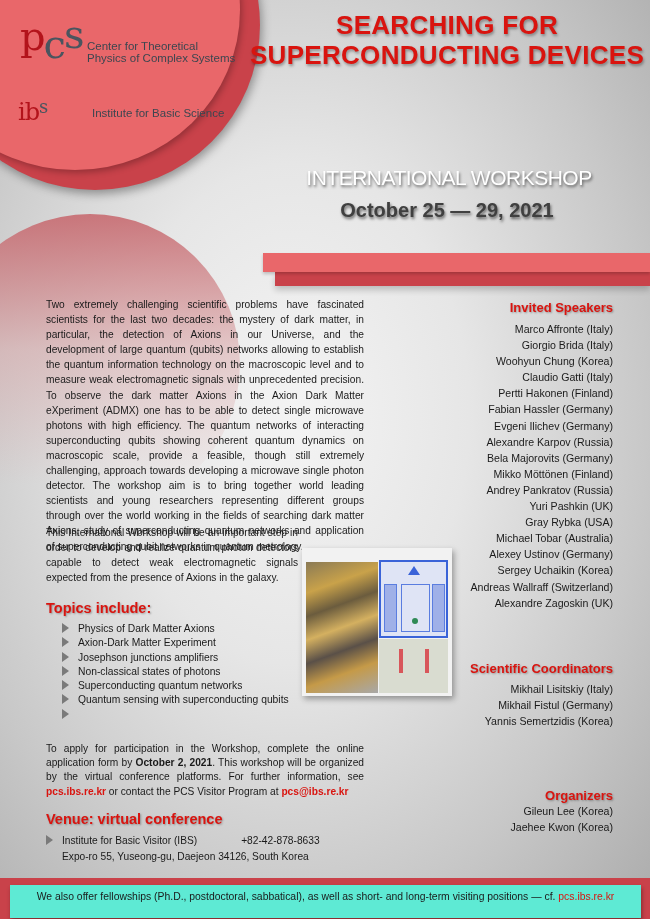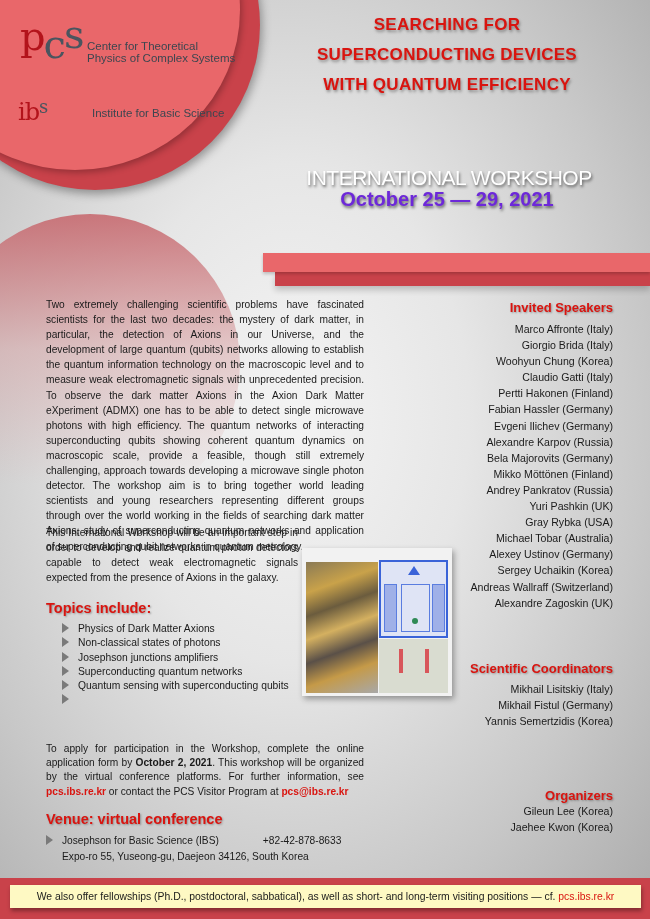--- a/index.html
+++ b/index.html
@@ -30,29 +30,29 @@
   .pcs-mark .c { color:#4a555f; position:relative; top:8px; }
   .pcs-mark .s { color:#4a555f; position:relative; top:-2px; }
   .pcs-text { position:absolute; left:67px; top:24px; font-size:11.5px; line-height:12px; color:#3c4650; white-space:nowrap; }
   .logo-ibs { left:18px; top:98px; }
   .ibs-mark { font-family:"DejaVu Serif", serif; font-size:24px; color:#b3131b; letter-spacing:-1px; }
   .ibs-mark .s { color:#4a555f; font-size:18px; position:relative; top:-7px; }
   .ibs-text { position:absolute; left:38px; top:9px; font-size:11.5px; color:#3c4650; white-space:nowrap;margin-left:36px; }
 
   .title {
     left:244px; top:10px; width:406px; text-align:center;
-    color:#d9140f; font-weight:bold; font-size:17px; line-height:30px; letter-spacing:0.3px;
+    color:#d9140f; font-weight:bold; font-size:26px; line-height:30px; letter-spacing:0.3px;
     text-shadow: 1px 2px 3px rgba(0,0,0,0.35);
   }
   .subtitle {
     left:246px; top:166px; width:406px; text-align:center; color:#fff;
     font-size:21px; text-shadow: 1px 2px 3px rgba(0,0,0,0.55); letter-spacing:-0.5px;
   }
   .dates {
-    left:244px; top:188px; width:406px; text-align:center; color:#6d28d9; font-weight:bold;
+    left:244px; top:199px; width:406px; text-align:center; color:#404040; font-weight:bold;
     font-size:20px; text-shadow: 1px 2px 3px rgba(0,0,0,0.55);
   }
   .bar-back { left:275px; top:272px; width:375px; height:14px; background:#c9424a; box-shadow:0 4px 6px rgba(0,0,0,0.2); }
   .bar-front { left:263px; top:253px; width:387px; height:19px; background:#e9676a; box-shadow:0 2px 3px rgba(0,0,0,0.2); }
 
   .intro {
     left:46px; top:297px; width:318px; font-size:10.2px; line-height:15.1px; color:#1a1a1a; text-align:justify;
   }
   .intro2 {
     left:46px; top:525px; width:252px; font-size:10.2px; line-height:15.1px; color:#1a1a1a; text-align:justify;
@@ -83,21 +83,21 @@
   .venue { left:46px; top:833px; font-size:10.2px; line-height:16px; color:#1a1a1a; }
   .venue .row { white-space:nowrap; }
   .venue .phone { display:inline-block; margin-left:44px; }
   .venue .indent { padding-left:16px; }
 
   .right-col { right:37px; text-align:right; }
   .sec-h { font-size:13px; }
   .speakers { font-size:10.6px; line-height:16.1px; color:#1a1a1a; }
   .footer-bg { left:0; top:878px; width:650px; height:41px; background:#c9424a; }
   .footer-bar {
-    left:10px; top:885px; width:631px; height:23px; background:#fef9c3;
+    left:10px; top:885px; width:631px; height:33px; background:#5eead4;
     box-shadow: 1px 3px 4px rgba(0,0,0,0.35);
     font-size:10.4px; line-height:23px; text-align:center; color:#1a1a1a; white-space:nowrap;
   }
 </style>
 </head>
 <body>
 
 <div class="abs circle-reflect"></div>
 <div class="abs circle-back"></div>
 <div class="abs circle-front"></div>
@@ -110,21 +110,20 @@
   </div>
 </div>
 <div class="abs logo-ibs">
   <span class="ibs-mark"><span>ib</span><span class="s">s</span></span>
   <span class="ibs-text">Institute for Basic Science</span>
 </div>
 
 <div class="abs title">
   <div>SEARCHING FOR</div>
   <div>SUPERCONDUCTING DEVICES</div>
-  <div>WITH QUANTUM EFFICIENCY</div>
 </div>
 <div class="abs subtitle">INTERNATIONAL WORKSHOP</div>
 <div class="abs dates">October 25 — 29, 2021</div>
 <div class="abs bar-back"></div>
 <div class="abs bar-front"></div>
 
 <div class="abs intro">Two extremely challenging scientific problems have fascinated scientists for the last two decades: the mystery of dark matter, in particular, the detection of Axions in our Universe, and the development of large quantum (qubits) networks allowing to establish the quantum information technology on the macroscopic level and to measure weak electromagnetic signals with unprecedented precision. To observe the dark matter Axions in the Axion Dark Matter eXperiment (ADMX) one has to be able to detect single microwave photons with high efficiency. The quantum networks of interacting superconducting qubits showing coherent quantum dynamics on macroscopic scale, provide a feasible, though still extremely challenging, approach towards developing a microwave single photon detector. The workshop aim is to bring together world leading scientists and young researchers representing different groups through over the world working in the fields of searching dark matter Axions, study of superconducting quantum networks and application of superconducting qubit networks in quantum metrology.</div>
 <div class="abs intro2">This International Workshop will be an important step in order to develop and realize quantum photon detectors capable to detect weak electromagnetic signals expected from the presence of Axions in the galaxy.</div>
 
 <div class="abs photo">
@@ -138,32 +137,33 @@
   </div>
   <div class="photo-chip">
     <div class="chip-res" style="left:20px"></div>
     <div class="chip-res" style="left:46px"></div>
   </div>
 </div>
 
 <div class="abs h-red topics-h">Topics include:</div>
 <div class="abs topics">
   <div class="topic"><span class="tri"></span><span>Physics of Dark Matter Axions</span></div>
+  <div class="topic"><span class="tri"></span><span>Axion-Dark Matter Experiment</span></div>
+  <div class="topic"><span class="tri"></span><span>Josephson junctions amplifiers</span></div>
   <div class="topic"><span class="tri"></span><span>Non-classical states of photons</span></div>
-  <div class="topic"><span class="tri"></span><span>Josephson junctions amplifiers</span></div>
   <div class="topic"><span class="tri"></span><span>Superconducting quantum networks</span></div>
   <div class="topic"><span class="tri"></span><span>Quantum sensing with superconducting qubits</span></div>
   <div class="topic"><span class="tri"></span></div>
 </div>
 
 <div class="abs apply"><span>To apply for participation in the Workshop, complete the online application form by </span><b>October 2, 2021</b><span>. This workshop will be organized by the virtual conference platforms. For further information, see </span><a class="red-link">pcs.ibs.re.kr</a><span> or contact the PCS Visitor Program at </span><a class="red-link">pcs@ibs.re.kr</a></div>
 
 <div class="abs h-red venue-h">Venue: virtual conference</div>
 <div class="abs venue">
-  <div class="row"><span class="tri"></span><span>Josephson for Basic Science (IBS)</span><span class="phone">+82-42-878-8633</span></div>
+  <div class="row"><span class="tri"></span><span>Institute for Basic Visitor (IBS)</span><span class="phone">+82-42-878-8633</span></div>
   <div class="row indent">Expo-ro 55, Yuseong-gu, Daejeon 34126, South Korea</div>
 </div>
 
 <div class="abs right-col" style="top:300px">
   <div class="h-red sec-h" style="margin-bottom:6px">Invited Speakers</div>
   <div class="speakers">
     <div>Marco Affronte (Italy)</div>
     <div>Giorgio Brida (Italy)</div>
     <div>Woohyun Chung (Korea)</div>
     <div>Claudio Gatti (Italy)</div>

